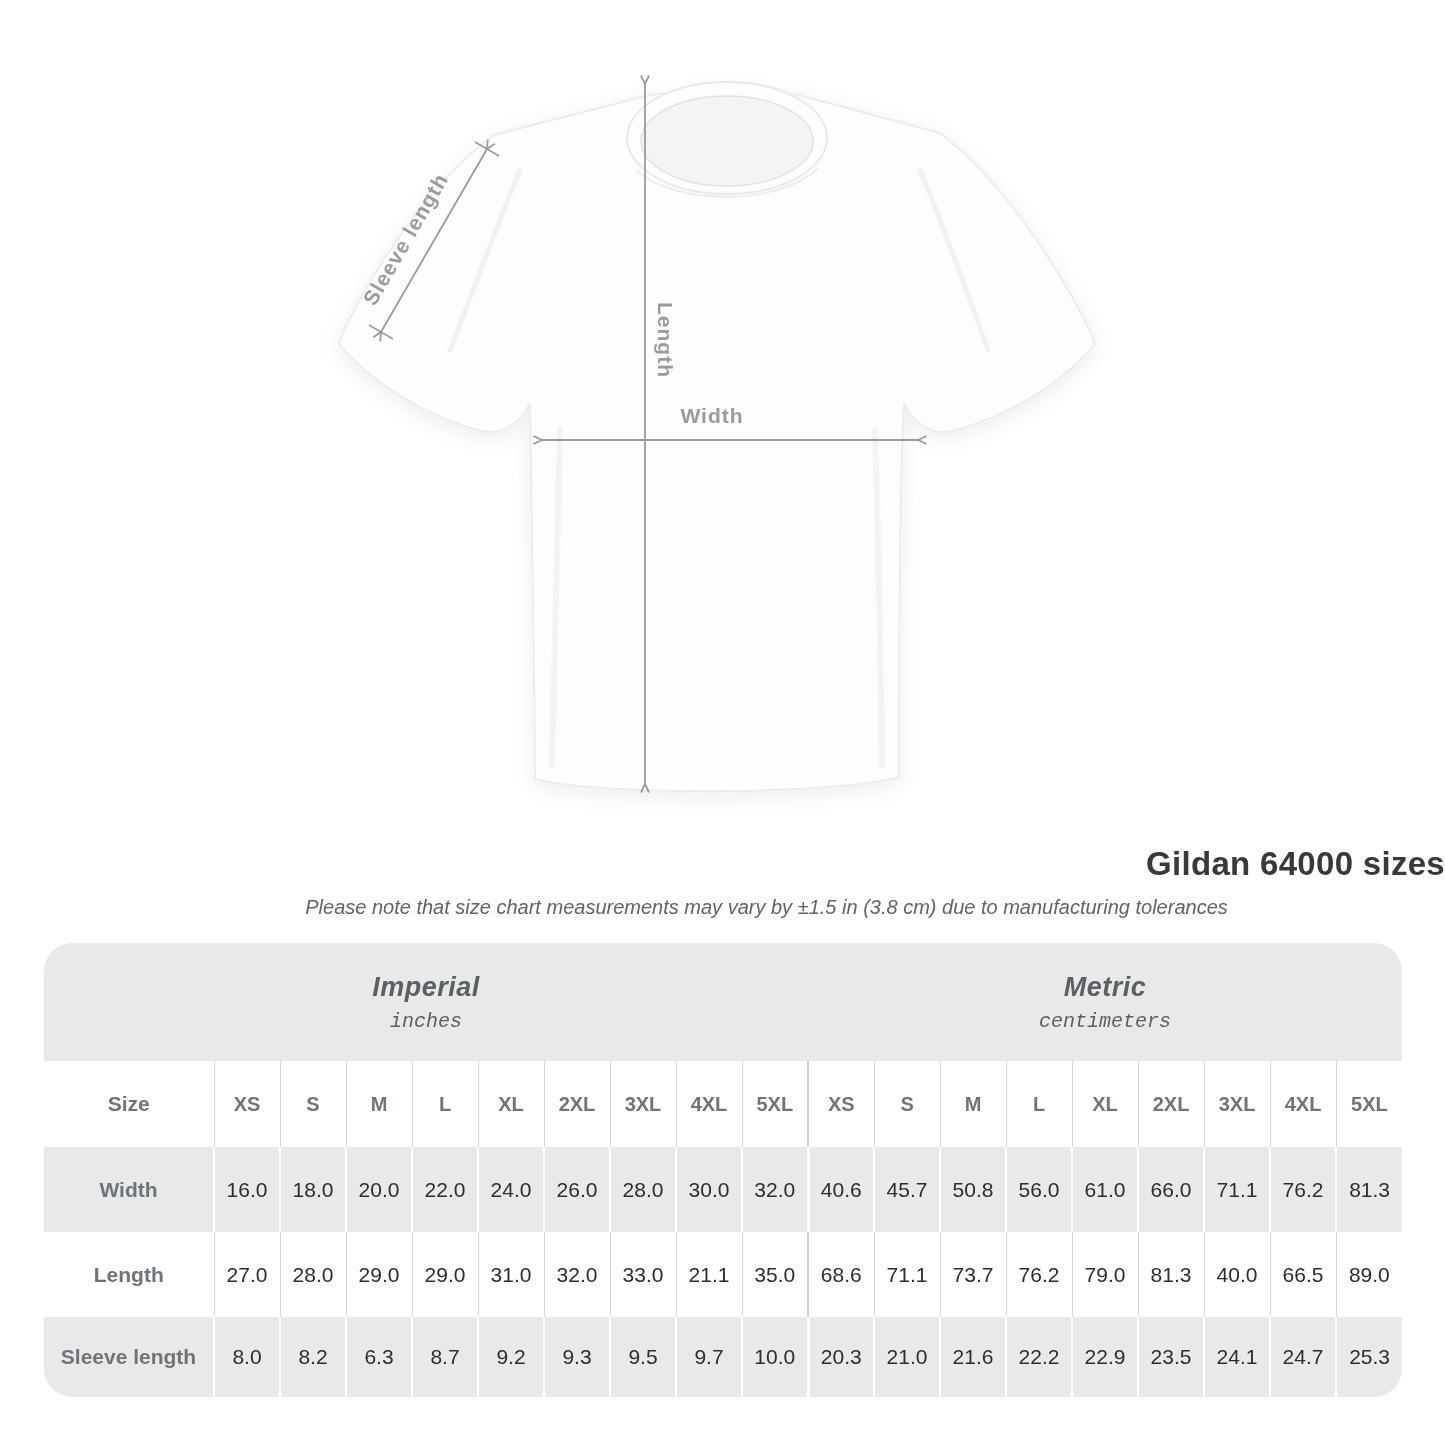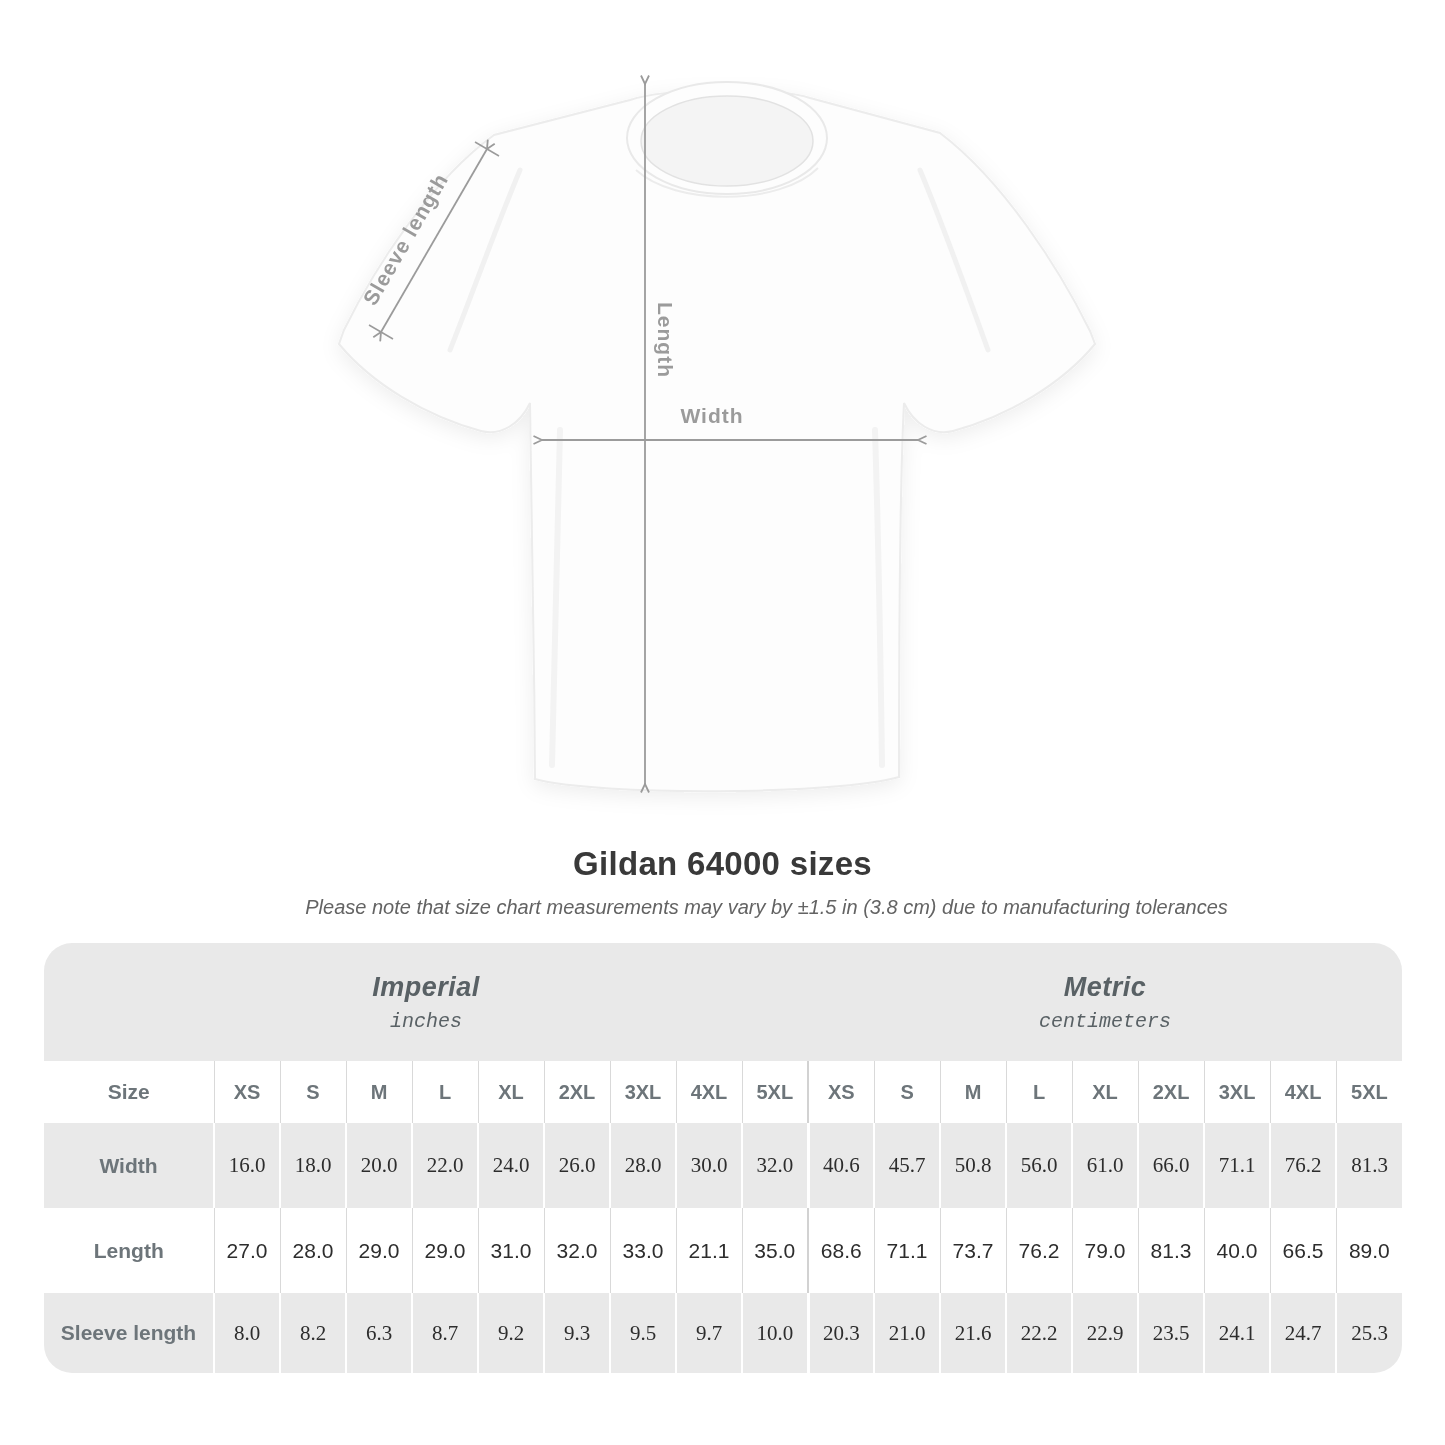--- a/index.html
+++ b/index.html
@@ -3,49 +3,49 @@
 <meta charset="utf-8">
 <style>
   html,body { margin:0; padding:0; background:#ffffff; }
   .page {
     position:relative; width:1445px; height:1445px; background:#ffffff;
     font-family:"Liberation Sans", sans-serif; overflow:hidden;
   }
   .shirt-svg { position:absolute; top:0; left:0; }
 
   .page-title {
-    position:absolute; top:845px; left:0; width:100%; text-align:center;
+    position:absolute; top:845px; left:0; width:100%; text-align:right;
     font-size:33px; font-weight:bold; color:#393939; letter-spacing:0.3px;
   }
   .page-subtitle {
     position:absolute; top:896px; left:0; width:100%; text-align:center;
     font-size:20px; font-style:italic; color:#636363;padding-left:44px;
   }
 
   .table-wrap {
     position:absolute; left:44px; top:943px; width:1358px;
     border-radius:28px; overflow:hidden;
   }
   table.size-table { border-collapse:collapse; table-layout:fixed; width:100%; }
   .size-table td { text-align:center; vertical-align:middle; padding:0; }
 
   tr.band td { background:#e9e9e9; height:118px; }
   .g-title { font-size:27px; font-weight:bold; font-style:italic; color:#596165; letter-spacing:0.5px; }
   .g-unit  { font-size:20px; font-style:italic; color:#596165; margin-top:7px;font-family:Liberation Mono, monospace; }
 
-  tr.sizes-row td { height:62px; background:#ffffff; font-weight:bold; font-size:20px; color:#6d757a; }
+  tr.sizes-row td { height:86px; background:#ffffff; font-weight:bold; font-size:20px; color:#6d757a; }
   tr.data-row td  { font-size:21px; color:#2d2d2d; }
   tr.row-gray td  { background:#e9e9e9; height:85px; }
   tr.row-white td { background:#ffffff; height:85px; }
   tr.row-last td  { height:80px; }
   .rowlabel { font-weight:bold; font-size:21px !important; color:#6d757a !important; }
 
   
   tr.div-gray  td + td { border-left:1px solid #d9d9d9; }  
-  tr.div-white td + td { border-left:2px solid #ffffff;font-family:Liberation Serif, serif; }  
+  tr.div-white td + td { border-left:2px solid #ffffff; }  
   tr.div-gray  td.msep { border-left:2px solid #d2d2d2; }  
   tr.div-white td.msep { border-left:3px solid #ffffff; }
 </style>
 </head>
 <body>
 
 <div class="page">
 
   <svg class="shirt-svg" width="1445" height="830" viewBox="0 0 1445 830">
     <defs>

